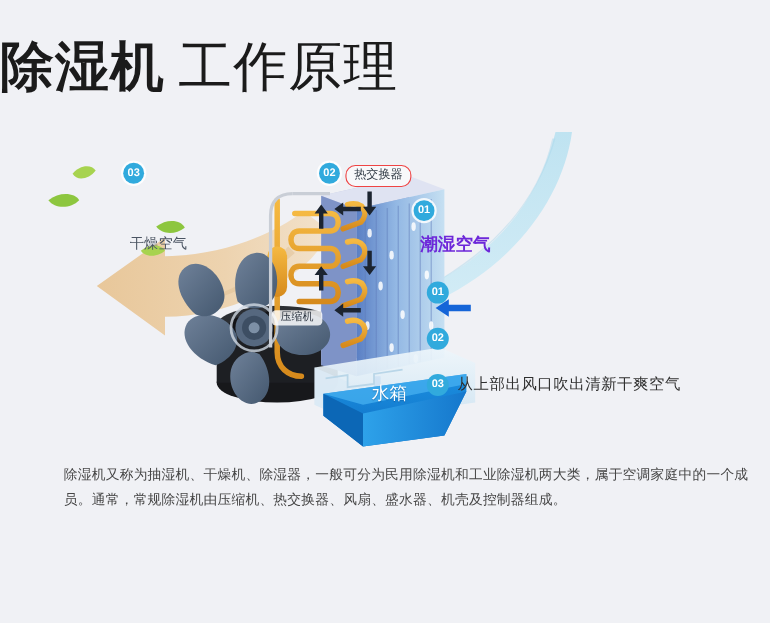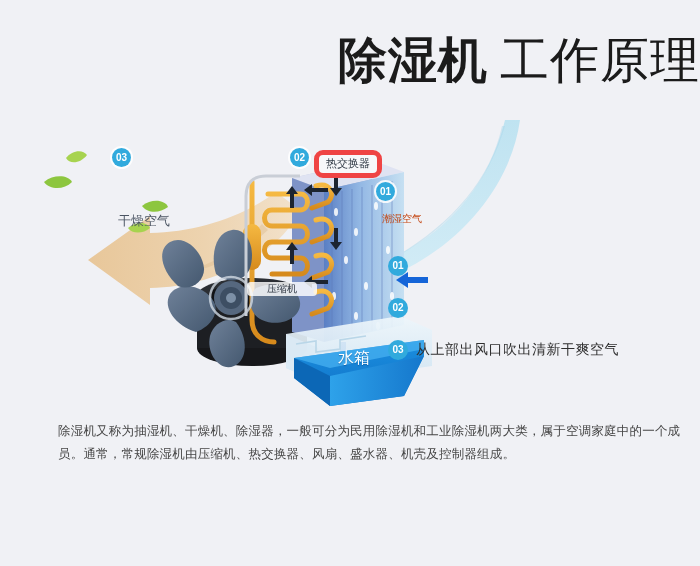--- a/index.html
+++ b/index.html
@@ -14,21 +14,21 @@
     overflow: hidden;
     position: relative;
   }
 
   
   .title-wrap {
     position: absolute;
     left: 0;
     top: 28px;
     width: 700px;
-    text-align: right;
+    text-align: left;
     white-space: nowrap;
   }
   .title-bold {
     font-size: 49px;
     font-weight: bold;
     color: #1b1b1b;
     letter-spacing: 1px;
     vertical-align: middle;
   }
   .title-light {
@@ -55,43 +55,43 @@
   }
 
   
   .ill-label {
     position: absolute;
     font-size: 12px;
     color: #3e4a59;
     white-space: nowrap;
   }
   .lbl-dry   { left: 118px; top: 92px;  font-size: 13px; color: #4a5462; text-align: center; }
-  .lbl-humid { left: 382px; top: 92px;  font-size: 10px; color: #c2410c; }
+  .lbl-humid { left: 382px; top: 92px;  font-size: 16px; color: #6d28d9; font-weight: bold; }
 
   .callout {
     position: absolute;
     left: 314px;
     top: 30px;
-    border: 5px solid #ef4444;
+    border: 1px solid #ef4444;
     border-radius: 9px;
     background: #f7f8fa;
     padding: 2px 7px 3px 7px;
     font-size: 11px;
     color: #2f3944;
     white-space: nowrap;
     line-height: 13px;
   }
 
   .chip-white {
     position: absolute;
     left: 247px;
     top: 162px;
     background: rgba(255,255,255,0.82);
     border-radius: 4px;
-    padding: 1px 20px;
+    padding: 1px 8px;
     font-size: 10px;
     color: #2d3540;
     white-space: nowrap;
     line-height: 12px;
   }
   .chip-tank {
     position: absolute;
     left: 338px;
     top: 228px;
     font-size: 16px;

